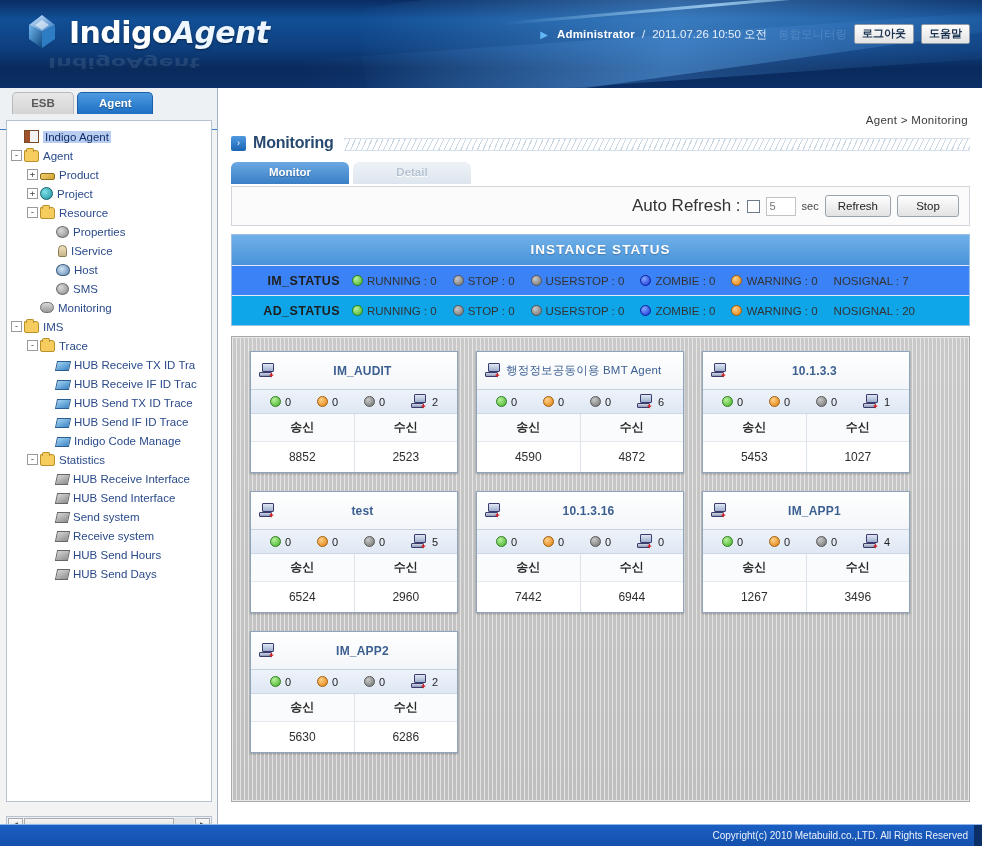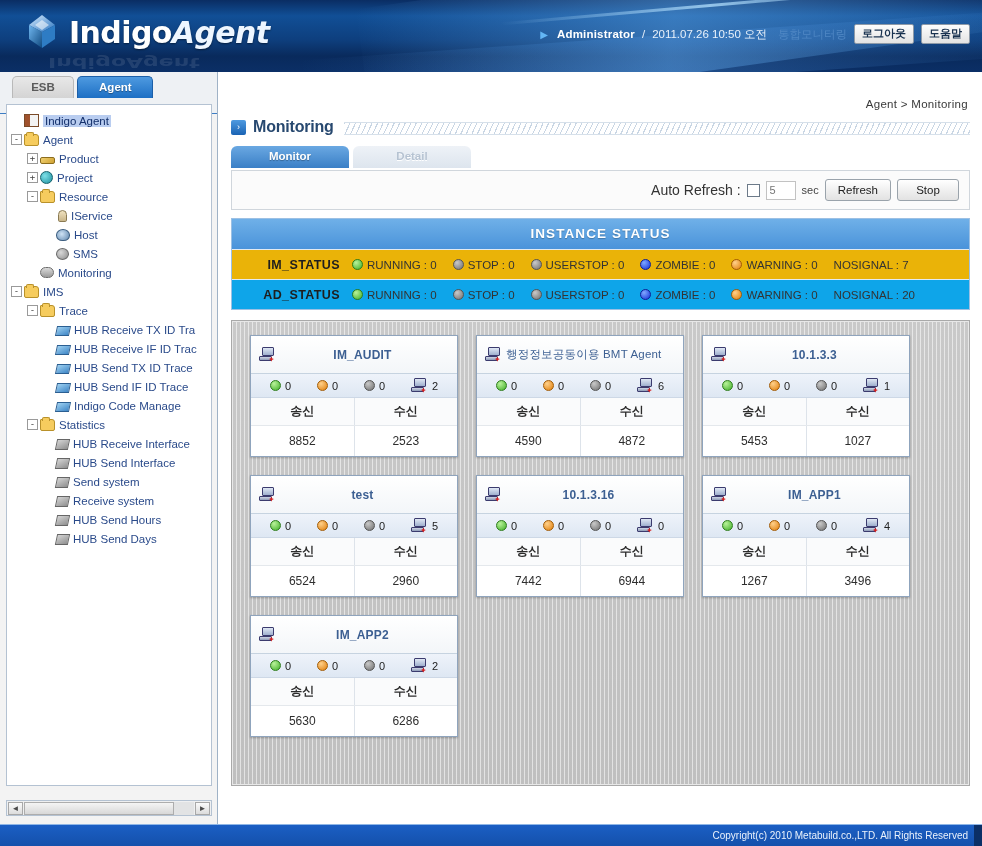--- a/index.html
+++ b/index.html
@@ -7,21 +7,21 @@
     width: 982px; height: 846px;
     font-family: "Liberation Sans", "DejaVu Sans", sans-serif;
     font-size: 12px;
     background: #ffffff;
     overflow: hidden;
   }
 
   
   .topbar {
     position: relative;
-    width: 982px; height: 72px;
+    width: 982px; height: 88px;
     background: linear-gradient(180deg,#0a2d63 0%,#114f96 22%,#0e3f7e 55%,#092a5c 78%,#0b2f66 100%);
     overflow: hidden;
   }
   .topbar .shine1 {
     position:absolute; left:360px; top:-40px; width:700px; height:110px;
     background: linear-gradient(105deg, rgba(90,160,235,0.0) 0%, rgba(110,185,250,0.42) 45%, rgba(70,140,220,0.0) 100%);
     transform: rotate(-8deg);
   }
   .topbar .shine2 {
     position:absolute; left:300px; top:34px; width:760px; height:46px;
@@ -128,35 +128,35 @@
   .tabs { display:flex; margin-top:10px; gap:4px; }
   .tab { width:118px; height:22px; line-height:21px; text-align:center;
     font-size:11.5px; font-weight:bold; border-radius:6px 6px 0 0; cursor:pointer; }
   .tab.active { background:linear-gradient(180deg,#6aa8e2,#3a7fc6); color:#fff; text-shadow:0 1px 1px rgba(0,0,0,.3); }
   .tab.inactive { background:linear-gradient(180deg,#eef2f7,#dde5ee); color:#b6c3d2; text-shadow:0 1px 0 #fff; }
 
   .refresh-bar {
     margin-top:2px; height:40px; border:1px solid #d0d6dc; background:#fbfbfb;
     display:flex; align-items:center; justify-content:flex-end; padding-right:10px; gap:6px;
   }
-  .rb-label { font-size:14px; color:#333; }
+  .rb-label { font-size:17px; color:#333; }
   .rb-check { width:13px; height:13px; border:1px solid #6c7a89; background:#fff; cursor:pointer; }
   .rb-input { width:30px; height:19px; border:1px solid #c2c2c2; background:#fff; color:#b0b0b0;
     font-size:11px; padding-left:3px; font-family:"Liberation Sans",sans-serif; }
   .rb-sec { font-size:11px; color:#444; }
   .rb-btn { height:22px; min-width:62px; padding:0 12px; border:1px solid #9aa3ab; border-radius:3px;
     background:linear-gradient(180deg,#ffffff,#e2e2e2); color:#222; font-size:11.5px; cursor:pointer;
     font-family:"Liberation Sans",sans-serif; }
 
   
   .status-panel { margin-top:8px; border:1px solid #9cc0e4; }
   .status-head { height:30px; line-height:30px; text-align:center;
     background:linear-gradient(180deg,#6fb0e8,#4a93da); color:#ffffff;
     font-size:13.5px; font-weight:bold; letter-spacing:1.1px; text-shadow:0 1px 1px rgba(0,0,0,.25);}
-  .status-row { height:30px; display:flex; align-items:center; background:#eab308; border-top:1px solid #e3eaf1; }
+  .status-row { height:30px; display:flex; align-items:center; background:#3b82f6; border-top:1px solid #e3eaf1; }
   .status-row:nth-child(2) { background:#0ea5e9; }
   .sr-name { width:120px; text-align:right; padding-right:12px; font-size:12.5px; font-weight:bold; color:#1e1e1e; letter-spacing:.4px;}
   .sr-item { display:flex; align-items:center; font-size:11.5px; color:#333; margin-right:16px; }
   .dot { width:11px; height:11px; border-radius:50%; margin-right:4px; display:inline-block; }
   .dot.green { background:radial-gradient(circle at 34% 30%,#b9f29a,#3fae27); border:1px solid #2d7d1c; }
   .dot.gray  { background:radial-gradient(circle at 34% 30%,#c9c9c9,#6f6f6f); border:1px solid #555; }
   .dot.blue  { background:radial-gradient(circle at 34% 30%,#7fa8ff,#1530d8); border:1px solid #0d1f95; }
   .dot.orange{ background:radial-gradient(circle at 34% 30%,#ffd08a,#e07f0b); border:1px solid #a35c06; }
 
   
@@ -271,20 +271,25 @@
             <span class="ico ico-gem"></span>
             <span class="tlabel">Project</span>
           </div>
           <div class="tnode" style="padding-left: 16px;">
             <span class="twist">-</span>
             <span class="ico ico-folder"></span>
             <span class="tlabel">Resource</span>
           </div>
           <div class="tnode" style="padding-left: 32px;">
             <span class="twist none"></span>
+            <span class="ico ico-disc"></span>
+            <span class="tlabel">Properties</span>
+          </div>
+          <div class="tnode" style="padding-left: 32px;">
+            <span class="twist none"></span>
             <span class="ico ico-person"></span>
             <span class="tlabel">IService</span>
           </div>
           <div class="tnode" style="padding-left: 32px;">
             <span class="twist none"></span>
             <span class="ico ico-host"></span>
             <span class="tlabel">Host</span>
           </div>
           <div class="tnode" style="padding-left: 32px;">
             <span class="twist none"></span>

